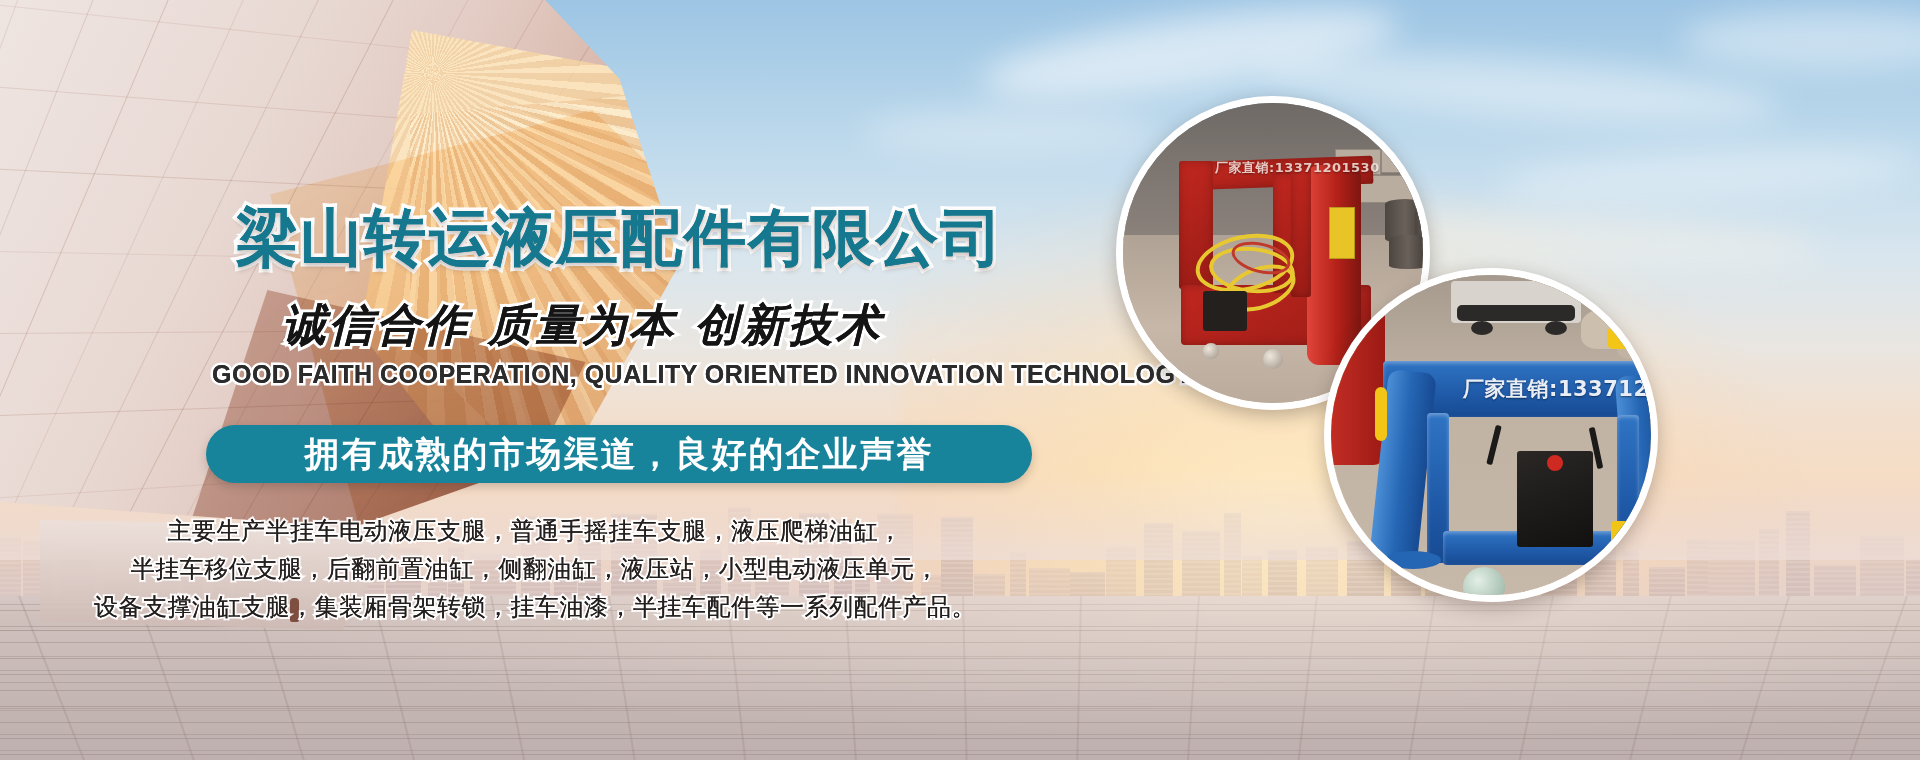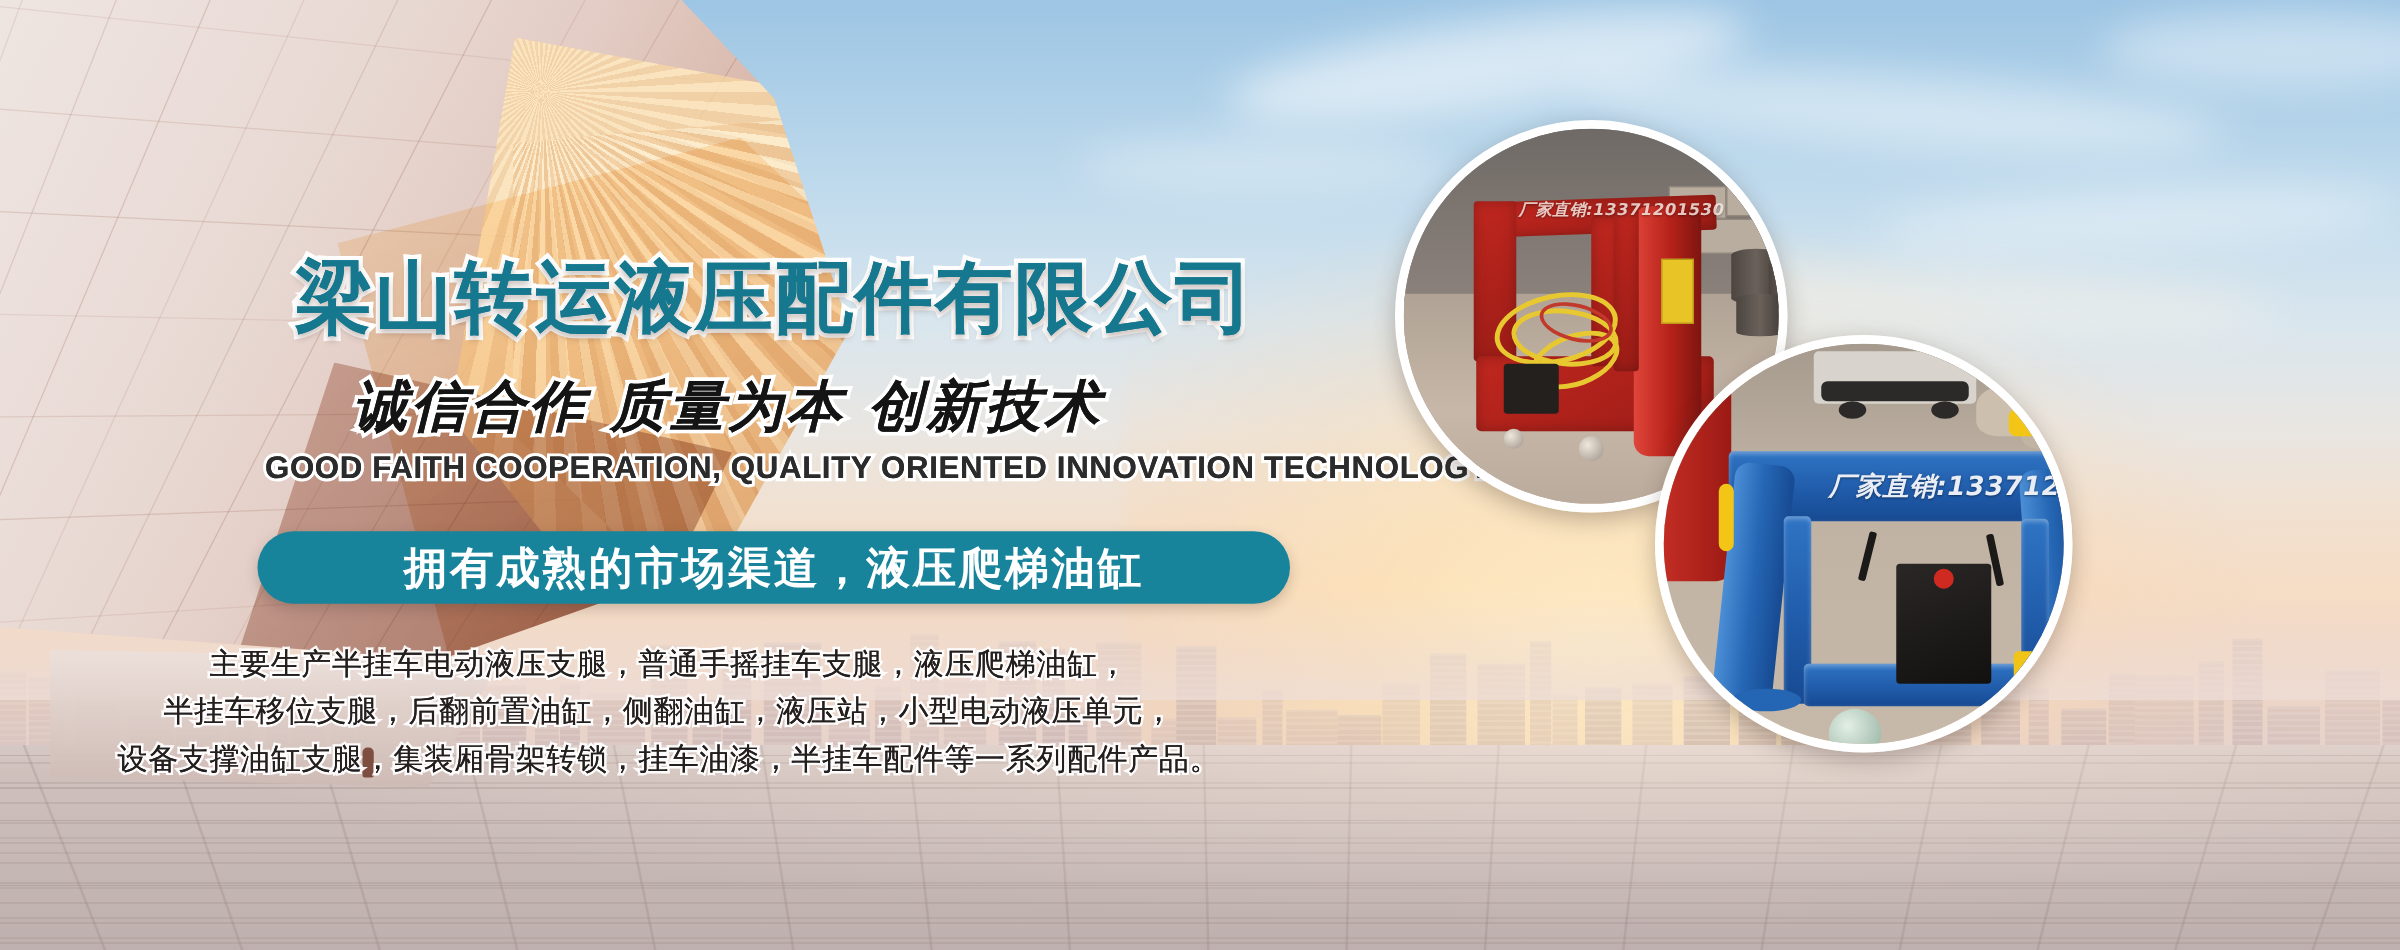--- a/index.html
+++ b/index.html
@@ -179,21 +179,21 @@
   }
 
   
   .photo{
     position:absolute;border-radius:50%;overflow:hidden;
     border:7px solid #ffffff;
     box-shadow:0 6px 18px rgba(60,45,40,.30);
   }
   .photo-a{left:1116px;top:96px;width:314px;height:314px;}
   .photo-b{left:1324px;top:268px;width:334px;height:334px;}
-  .ph-in{position:absolute;inset:0;font-style:italic;}
+  .ph-in{position:absolute;inset:0;}
 
   
   .yardA{position:absolute;inset:0;background:linear-gradient(to bottom,#7e7b77 0%,#8d8681 30%,#a79c93 42%,#b8aa9e 60%,#c3b5a8 100%);}
   .yard-ground{position:absolute;left:0;right:0;top:44%;bottom:0;background:linear-gradient(to bottom,#b0a294,#c6b7a8 55%,#bbab9c);}
   .yard-wall{position:absolute;left:0;right:0;top:0;height:46%;background:linear-gradient(to bottom,#6f6a66,#8c827c);}
   .stack{position:absolute;background:#b9ada0;border:1px solid rgba(90,80,72,.4);}
   .drum{position:absolute;border-radius:50% 50% 46% 46%/12% 12% 10% 10%;background:linear-gradient(to right,#4c4540,#6a615a,#403935);}
   .redbody{position:absolute;background:linear-gradient(150deg,#c0271f,#9b1c16);border-radius:3px;box-shadow:inset 0 0 10px rgba(0,0,0,.25);}
   .redcyl{position:absolute;background:linear-gradient(to right,#e0453a,#b52119 55%,#7e1510);border-radius:10px;}
   .hose{position:absolute;border:4px solid #e8c830;border-radius:50%;background:transparent;}
@@ -358,21 +358,21 @@
     <div class="title">梁山转运液压配件有限公司</div>
     <div class="title-ink">梁山转运液压配件有限公司</div>
 
     <div class="slogan">诚信合作 质量为本 创新技术</div>
     <div class="slogan-ink">诚信合作 质量为本 创新技术</div>
 
     <div class="suben">GOOD FAITH COOPERATION, QUALITY ORIENTED INNOVATION TECHNOLOGY</div>
     <div class="suben-ink">GOOD FAITH COOPERATION, QUALITY ORIENTED INNOVATION TECHNOLOGY</div>
 
     <div class="pill">
-      <div class="pill-label">拥有成熟的市场渠道，液压爬梯油缸</div>
+      <div class="pill-label">拥有成熟的市场渠道，良好的企业声誉</div>
     </div>
 
     <div class="desc" id="desc-outline">
         <div>主要生产半挂车电动液压支腿，普通手摇挂车支腿，液压爬梯油缸，</div>
         <div>半挂车移位支腿，后翻前置油缸，侧翻油缸，液压站，小型电动液压单元，</div>
         <div>设备支撑油缸支腿，集装厢骨架转锁，挂车油漆，半挂车配件等一系列配件产品。</div>
       </div>
     <div class="desc-ink" id="desc-ink">
         <div>主要生产半挂车电动液压支腿，普通手摇挂车支腿，液压爬梯油缸，</div>
         <div>半挂车移位支腿，后翻前置油缸，侧翻油缸，液压站，小型电动液压单元，</div>

